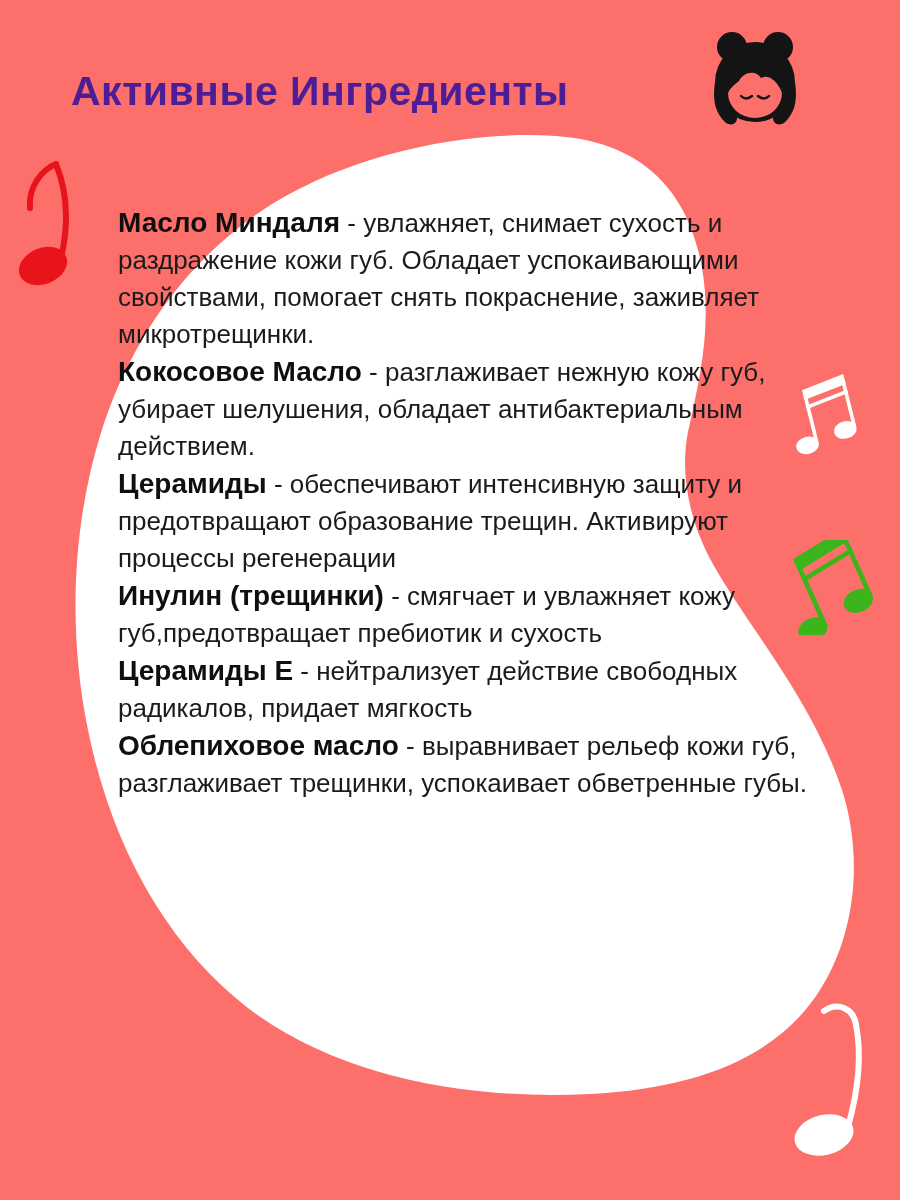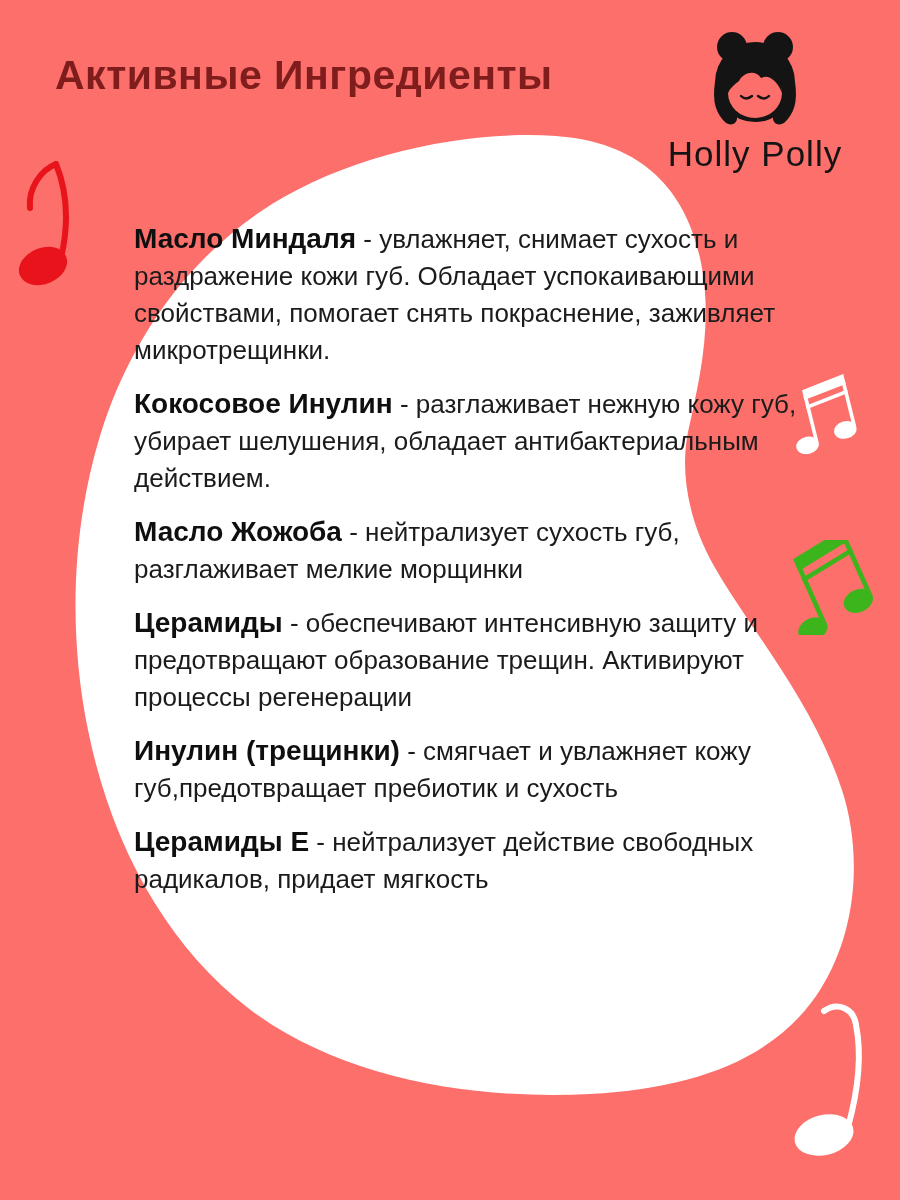--- a/index.html
+++ b/index.html
@@ -15,25 +15,25 @@
   .blob {
     position: absolute;
     left: 0; top: 0;
     width: 900px; height: 1200px;
     pointer-events: none;
   }
   .page-title {
     position: absolute;
     left: 55px;
     top: 52px;
-    margin: 0;
+    margin: 16px;
     font-size: 41px;
     font-weight: 700;
     letter-spacing: 0.5px;
-    color: #7f1d1d;
+    color: #4c1d95;
   }
   .brand {
     position: absolute;
     left: 620px;
     top: 30px;
     width: 270px;
     text-align: center;
   }
   .brand-girl {
     width: 104px;
@@ -51,21 +51,21 @@
   }
   .ingredients {
     position: absolute;
     left: 118px;
     top: 204px;
     width: 727px;
     font-size: 26px;
     line-height: 37px;
     color: #1b1b1b;
   }
-  .ingredient { margin: 16px; }
+  .ingredient { margin: 0; }
   .ing-name {
     font-weight: 700;
     font-size: 28px;
     color: #0f0f0f;
   }
   .note {
     position: absolute;
     pointer-events: none;
   }
   .note-red-single    { left: 5px;   top: 146px;  width: 80px;  height: 150px; }
@@ -149,33 +149,32 @@
         C 72 50 63 44 56 48
         C 50 39 38 43 34 51
         C 29 55 25 58 23 63 Z"></path>
       <g fill="none" stroke="#141414" stroke-width="2.4" stroke-linecap="round">
         <path d="M 36 66 Q 41 71 47 66"></path>
         <path d="M 53 66 Q 59 71 64 66"></path>
       </g>
       <circle cx="19" cy="77" r="2.6" fill="#141414"></circle>
       <circle cx="81" cy="77" r="2.6" fill="#141414"></circle>
     </svg>
-    <p class="brand-name">Holly Polly</p>
   </div>
 
   <div class="ingredients">
     <p class="ingredient"><span class="ing-name">Масло Миндаля</span><span class="ing-sep"> - </span><span class="ing-desc">увлажняет, снимает сухость и раздражение кожи губ. Обладает успокаивающими свойствами, помогает снять покраснение, заживляет микротрещинки.</span></p>
 
 
-    <p class="ingredient"><span class="ing-name">Кокосовое Инулин</span><span class="ing-sep"> - </span><span class="ing-desc">разглаживает нежную кожу губ, убирает шелушения, обладает антибактериальным действием.</span></p>
+    <p class="ingredient"><span class="ing-name">Кокосовое Масло</span><span class="ing-sep"> - </span><span class="ing-desc">разглаживает нежную кожу губ, убирает шелушения, обладает антибактериальным действием.</span></p>
 
-    <p class="ingredient"><span class="ing-name">Масло Жожоба</span><span class="ing-sep"> - </span><span class="ing-desc">нейтрализует сухость губ, разглаживает мелкие морщинки</span></p>
 
     <p class="ingredient"><span class="ing-name">Церамиды</span><span class="ing-sep"> - </span><span class="ing-desc">обеспечивают интенсивную защиту и предотвращают образование трещин. Активируют процессы регенерации</span></p>
 
     <p class="ingredient"><span class="ing-name">Инулин (трещинки)</span><span class="ing-sep"> - </span><span class="ing-desc">смягчает и увлажняет кожу губ,предотвращает пребиотик и сухость</span></p>
 
     <p class="ingredient"><span class="ing-name">Церамиды Е</span><span class="ing-sep"> - </span><span class="ing-desc">нейтрализует действие свободных радикалов, придает мягкость</span></p>
 
 
+    <p class="ingredient"><span class="ing-name">Облепиховое масло</span><span class="ing-sep"> - </span><span class="ing-desc">выравнивает рельеф кожи губ, разглаживает трещинки, успокаивает обветренные губы.</span></p>
   </div>
 
 </div>
 
 </body></html>

